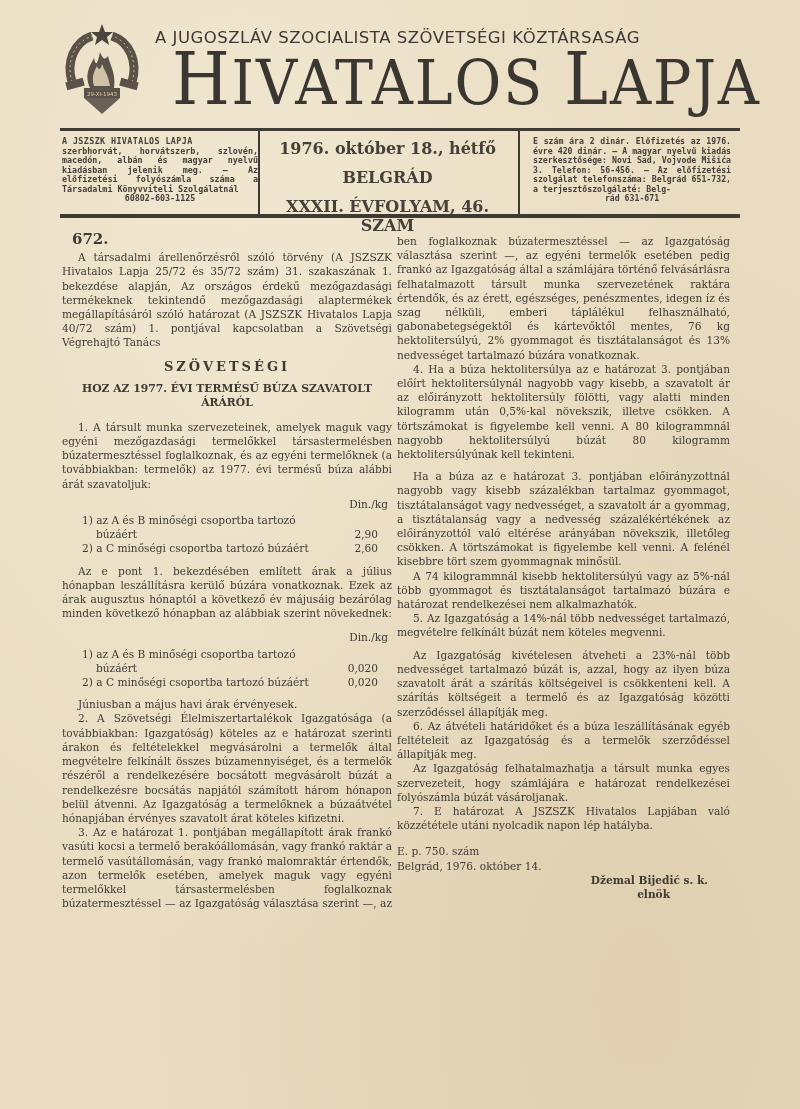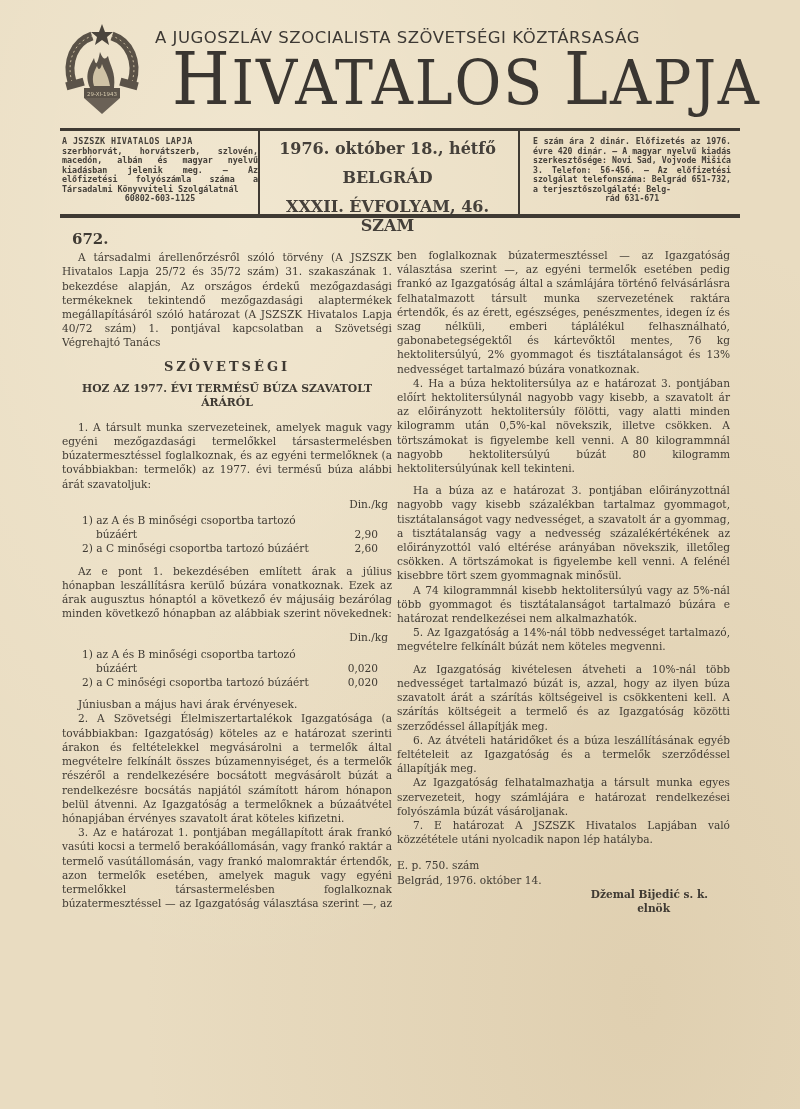--- a/index.html
+++ b/index.html
@@ -52,21 +52,21 @@
   }
   .box-right .last { text-align: center; display: block; }
 
   
   .col {
     position: absolute; top: 232px; width: 330px;
     font-family: "DejaVu Serif", serif; font-size: 10.6px; line-height: 14.2px;
     color: #3f3a33; text-align: justify;
   }
   .col-left { left: 62px; }
-  .col-right { left: 397px; width: 333px; top: 248px; }
+  .col-right { left: 397px; width: 333px; top: 234px; }
   .col p { margin: 0; text-indent: 16px; }
   .col p.noind { text-indent: 0; }
   .num { font-weight: bold; font-size: 15px; margin: 0 0 4px 10px; }
   .h-main { text-align: center; font-weight: bold; font-size: 13px; letter-spacing: 3px; margin: 10px 0 8px; }
   .h-sub { text-align: center; font-weight: bold; font-size: 10.8px; margin: 0 0 10px; line-height: 14px; }
   .unit { text-align: right; margin: 6px 4px 2px 0; }
   .price-row { display: flex; justify-content: space-between; padding-left: 20px; padding-right: 14px; }
   .price-row .lbl { flex: 1; }
   .price-row .val { width: 40px; text-align: right; }
   .indent2 { padding-left: 34px; }
@@ -164,21 +164,21 @@
   </div>
 
   <div class="col col-right">
     <p class="noind">ben foglalkoznak búzatermesztéssel — az Igazgatóság választása szerint —, az egyéni termelők esetében pedig frankó az Igazgatóság által a számlájára történő felvásárlásra felhatalmazott társult munka szervezetének raktára értendők, és az érett, egészséges, penészmentes, idegen íz és szag nélküli, emberi táplálékul felhasználható, gabonabetegségektől és kártevőktől mentes, 76 kg hektolitersúlyú, 2% gyommagot és tisztátalanságot és 13% nedvességet tartalmazó búzára vonatkoznak.</p>
     <p>4. Ha a búza hektolitersúlya az e határozat 3. pontjában előírt hektolitersúlynál nagyobb vagy kisebb, a szavatolt ár az előirányzott hektolitersúly fölötti, vagy alatti minden kilogramm után 0,5%-kal növekszik, illetve csökken. A törtszámokat is figyelembe kell venni. A 80 kilogrammnál nagyobb hektolitersúlyú búzát 80 kilogramm hektolitersúlyúnak kell tekinteni.</p>
     <div class="gap"></div>
     <p>Ha a búza az e határozat 3. pontjában előirányzottnál nagyobb vagy kisebb százalékban tartalmaz gyommagot, tisztátalanságot vagy nedvességet, a szavatolt ár a gyommag, a tisztátalanság vagy a nedvesség százalékértékének az előirányzottól való eltérése arányában növekszik, illetőleg csökken. A törtszámokat is figyelembe kell venni. A felénél kisebbre tört szem gyommagnak minősül.</p>
     <p>A 74 kilogrammnál kisebb hektolitersúlyú vagy az 5%-nál több gyommagot és tisztátalanságot tartalmazó búzára e határozat rendelkezései nem alkalmazhatók.</p>
     <p>5. Az Igazgatóság a 14%-nál több nedvességet tartalmazó, megvételre felkínált búzát nem köteles megvenni.</p>
     <div class="gap"></div>
-    <p>Az Igazgatóság kivételesen átveheti a 10%-nál több nedvességet tartalmazó búzát is, azzal, hogy az ilyen búza szavatolt árát a szárítás költségeivel is csökkenteni kell. A szárítás költségeit a termelő és az Igazgatóság közötti szerződéssel állapítják meg.</p>
+    <p>Az Igazgatóság kivételesen átveheti a 23%-nál több nedvességet tartalmazó búzát is, azzal, hogy az ilyen búza szavatolt árát a szárítás költségeivel is csökkenteni kell. A szárítás költségeit a termelő és az Igazgatóság közötti szerződéssel állapítják meg.</p>
     <p>6. Az átvételi határidőket és a búza leszállításának egyéb feltételeit az Igazgatóság és a termelők szerződéssel állapítják meg.</p>
     <p>Az Igazgatóság felhatalmazhatja a társult munka egyes szervezeteit, hogy számlájára e határozat rendelkezései folyószámla búzát vásároljanak.</p>
     <p>7. E határozat A JSZSZK Hivatalos Lapjában való közzététele utáni nyolcadik napon lép hatályba.</p>
 
     <div class="sig">
       <div>E. p. 750. szám</div>
       <div>Belgrád, 1976. október 14.</div>
       <div class="name">Džemal Bijedić s. k.</div>
       <div class="role">elnök</div>
     </div>

